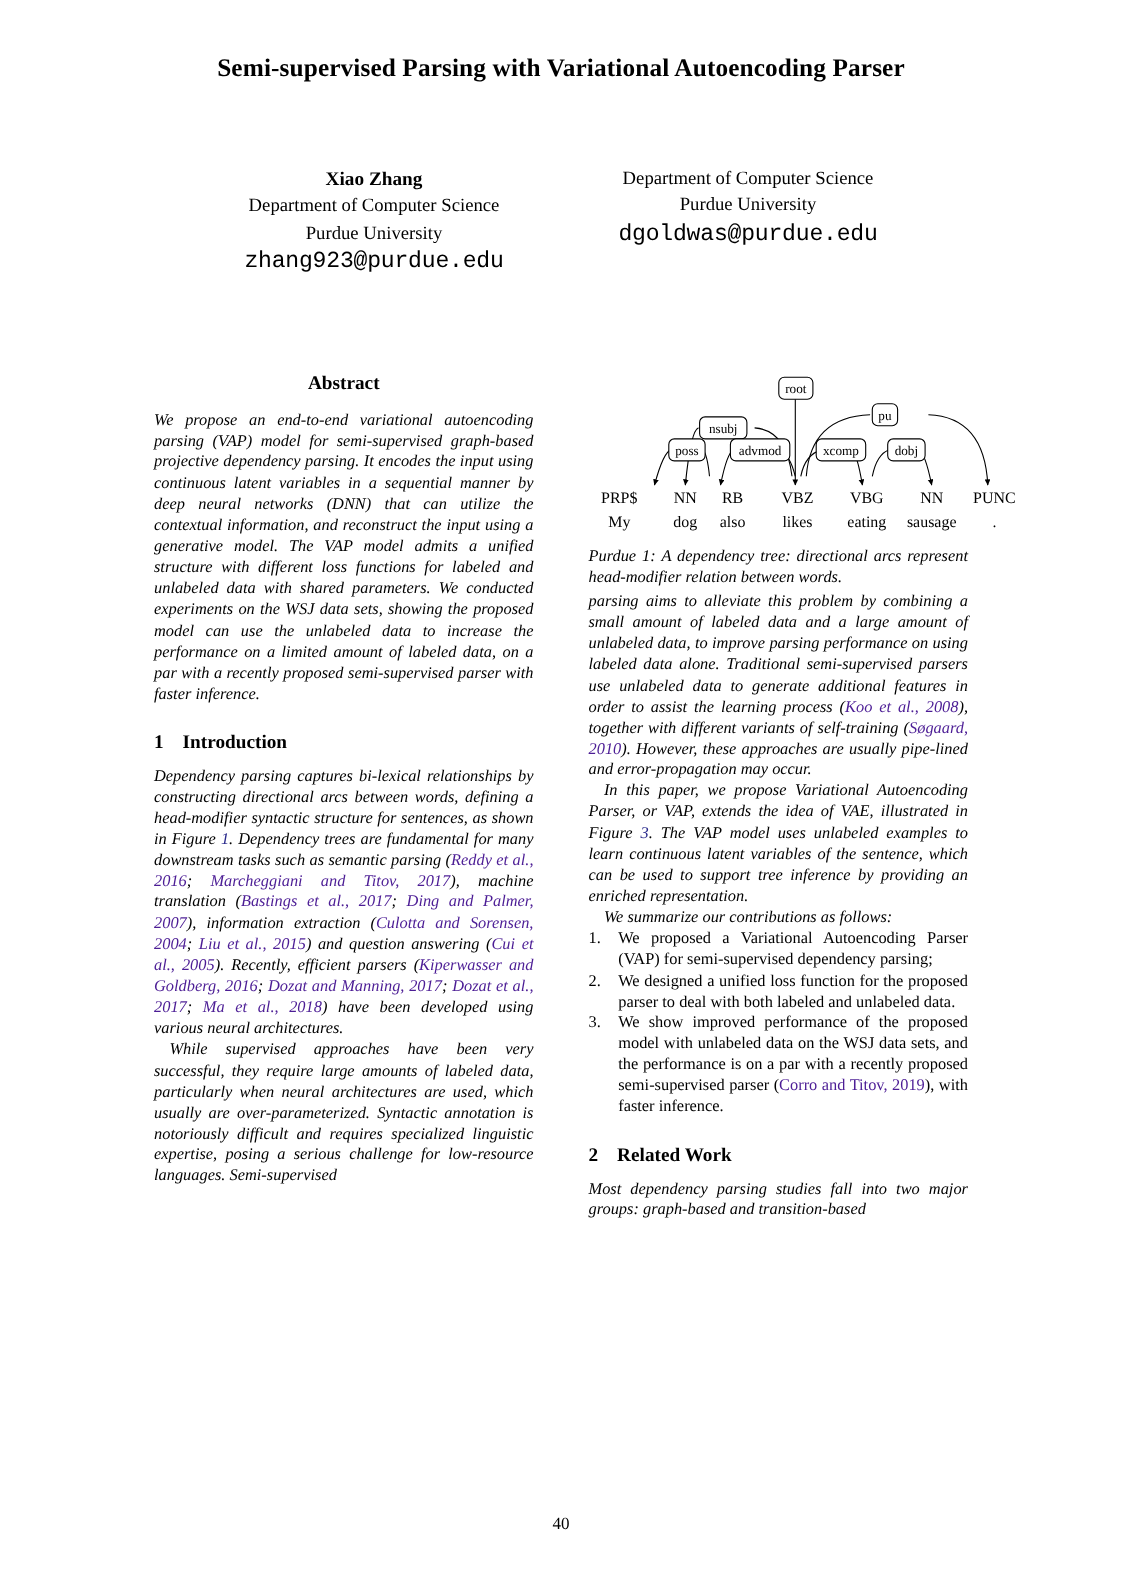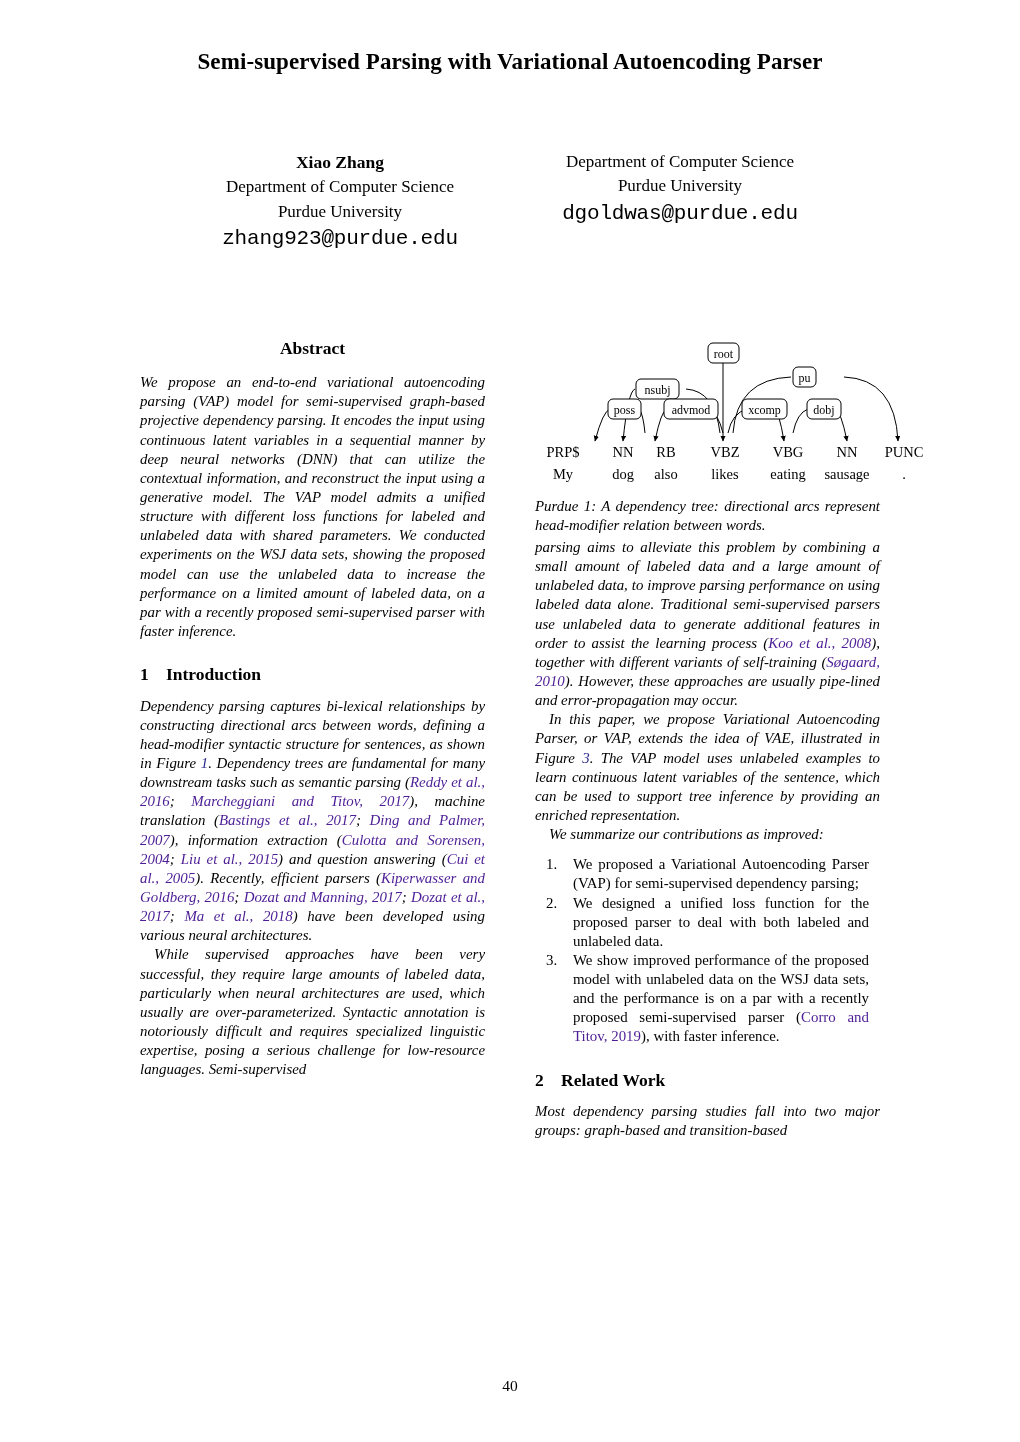--- a/index.html
+++ b/index.html
@@ -90,21 +90,21 @@
   }
   h2.section .num { width: 26px; display: inline-block; }
 
   a.cite, .cite {
     color: #4c1d95;
     text-decoration: none;
   }
   .ref { color: #2a2a8c; }
 
   ol.contrib {
-    margin: 11px;
+    margin: 0;
     padding-left: 0;
     list-style: none;
     counter-reset: citem;
   }
   ol.contrib li {
     counter-increment: citem;
     position: relative;
     padding-left: 27px;
     text-align: justify;
   }
@@ -270,21 +270,21 @@
           </g>
         </svg>
       </div>
 
       <p class="fig-caption"><span>Purdue 1:</span><span> A dependency tree: directional arcs represent head-modifier relation between words.</span></p>
 
       <p><span>parsing aims to alleviate this problem by combining a small amount of labeled data and a large amount of unlabeled data, to improve parsing performance on using labeled data alone. Traditional semi-supervised parsers use unlabeled data to generate additional features in order to assist the learning process (</span><span class="cite">Koo et al., 2008</span><span>), together with different variants of self-training (</span><span class="cite">Søgaard, 2010</span><span>). However, these approaches are usually pipe-lined and error-propagation may occur.</span></p>
 
       <p class="indent"><span>In this paper, we propose Variational Autoencoding Parser, or VAP, extends the idea of VAE, illustrated in Figure </span><span class="ref">3</span><span>. The VAP model uses unlabeled examples to learn continuous latent variables of the sentence, which can be used to support tree inference by providing an enriched representation.</span></p>
 
-      <p class="indent">We summarize our contributions as improved:</p>
+      <p class="indent">We summarize our contributions as follows:</p>
 
       <ol class="contrib">
         <li>We proposed a Variational Autoencoding Parser (VAP) for semi-supervised dependency parsing;</li>
         <li>We designed a unified loss function for the proposed parser to deal with both labeled and unlabeled data.</li>
         <li><span>We show improved performance of the proposed model with unlabeled data on the WSJ data sets, and the performance is on a par with a recently proposed semi-supervised parser (</span><span class="cite">Corro and Titov, 2019</span><span>), with faster inference.</span></li>
       </ol>
 
       <h2 class="section">
         <span class="num">2</span>
         <span>Related Work</span>

